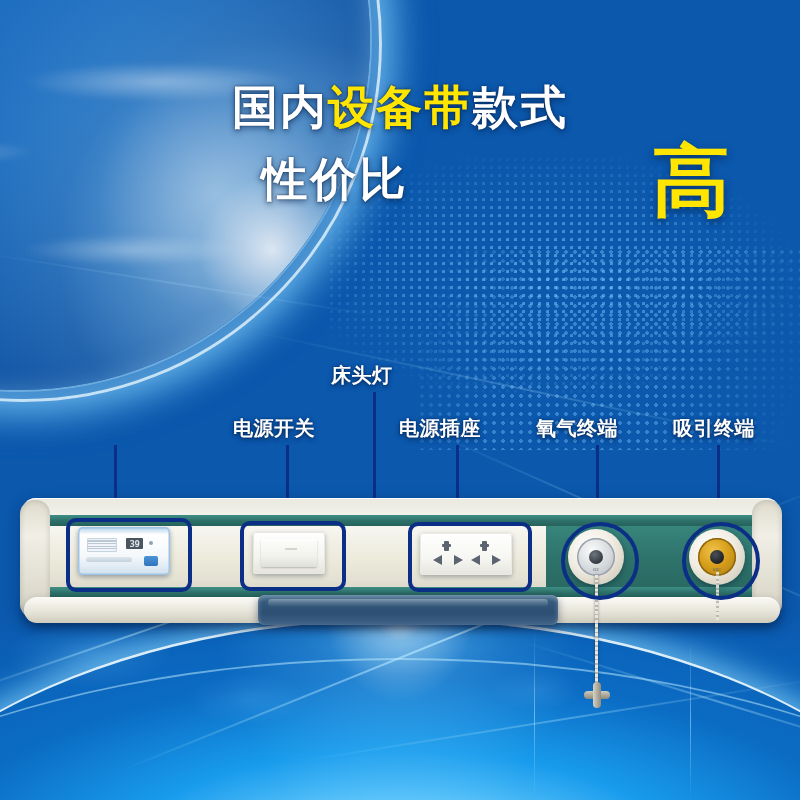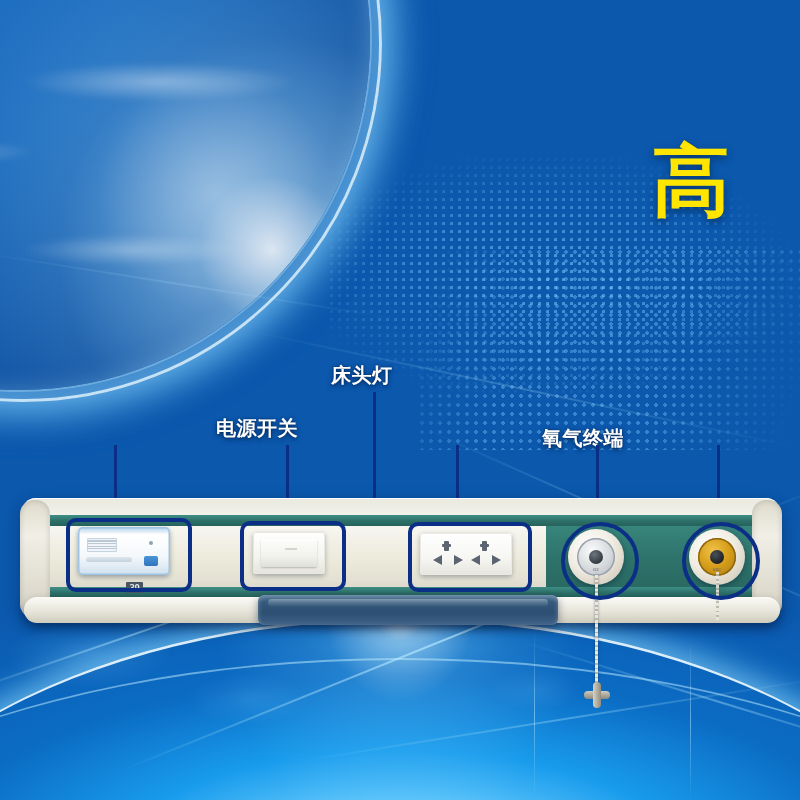--- a/index.html
+++ b/index.html
@@ -188,21 +188,20 @@
     position:absolute;left:9px;top:11px;width:30px;height:14px;border-radius:2px;
     background:repeating-linear-gradient(0deg,#bcc9d4 0 1.2px,#f0f4f8 1.2px 2.6px);
     box-shadow:inset 0 0 0 1px #c6d4e0;
     transform:skewX(-0deg);
   }
   .ic-display{
     position:absolute;left:48px;top:11px;width:17px;height:11px;border-radius:1px;
     background:#4a5560;color:#dfe7ee;font-size:9px;font-weight:bold;
     display:flex;align-items:center;justify-content:center;letter-spacing:-.5px;
     font-family:"DejaVu Sans Mono","Liberation Mono",monospace;
-    margin-top:44px;
   }
   .ic-led{position:absolute;left:71px;top:14px;width:4px;height:4px;border-radius:50%;background:#8fa2b2;}
   .ic-slot{
     position:absolute;left:8px;top:30px;width:46px;height:5px;border-radius:3px;
     background:linear-gradient(180deg,#dfe7ee,#c3d1dc);
   }
   .ic-btn{
     position:absolute;left:66px;top:29px;width:14px;height:10px;border-radius:2px;
     background:linear-gradient(180deg,#4a93d6,#2f74bb);
   }
@@ -300,25 +299,33 @@
   <div class="streak s1"></div>
   <div class="streak s2"></div>
   <div class="streak s3"></div>
   <div class="streak s4"></div>
   <div class="streak s5"></div>
   <div class="streak s6"></div>
   <div class="streak s7"></div>
   <div class="vline" style="left:534px;top:630px;height:170px;"></div>
   <div class="vline" style="left:690px;top:640px;height:160px;"></div>
 
+  <div class="headline">
+    <div class="hl-row1">
+      <span class="hl-white">国内</span><span class="hl-yellow">设备带</span><span class="hl-white">款式</span>
+    </div>
+    <div class="hl-row2">性价比</div>
+  </div>
   <div class="hl-big">高</div>
 
-  <div class="callout" style="left:216px;top:415px;">电源开关</div>
+  <div class="callout" style="left:233px;top:415px;">电源开关</div>
   <div class="callout" style="left:331px;top:362px;">床头灯</div>
-  <div class="callout" style="left:536px;top:425px;margin-left:6px;">氧气终端</div>
+  <div class="callout" style="left:399px;top:415px;">电源插座</div>
+  <div class="callout" style="left:536px;top:415px;">氧气终端</div>
+  <div class="callout" style="left:673px;top:415px;">吸引终端</div>
 
   <div class="leader" style="left:114px;top:445px;height:88px;"></div>
   <div class="leader" style="left:286px;top:445px;height:88px;"></div>
   <div class="leader" style="left:373px;top:392px;height:213px;"></div>
   <div class="leader" style="left:456px;top:445px;height:88px;"></div>
   <div class="leader" style="left:596px;top:445px;height:82px;"></div>
   <div class="leader" style="left:717px;top:445px;height:82px;"></div>
 
   <div class="panel">
     <div class="panel-body"></div>

